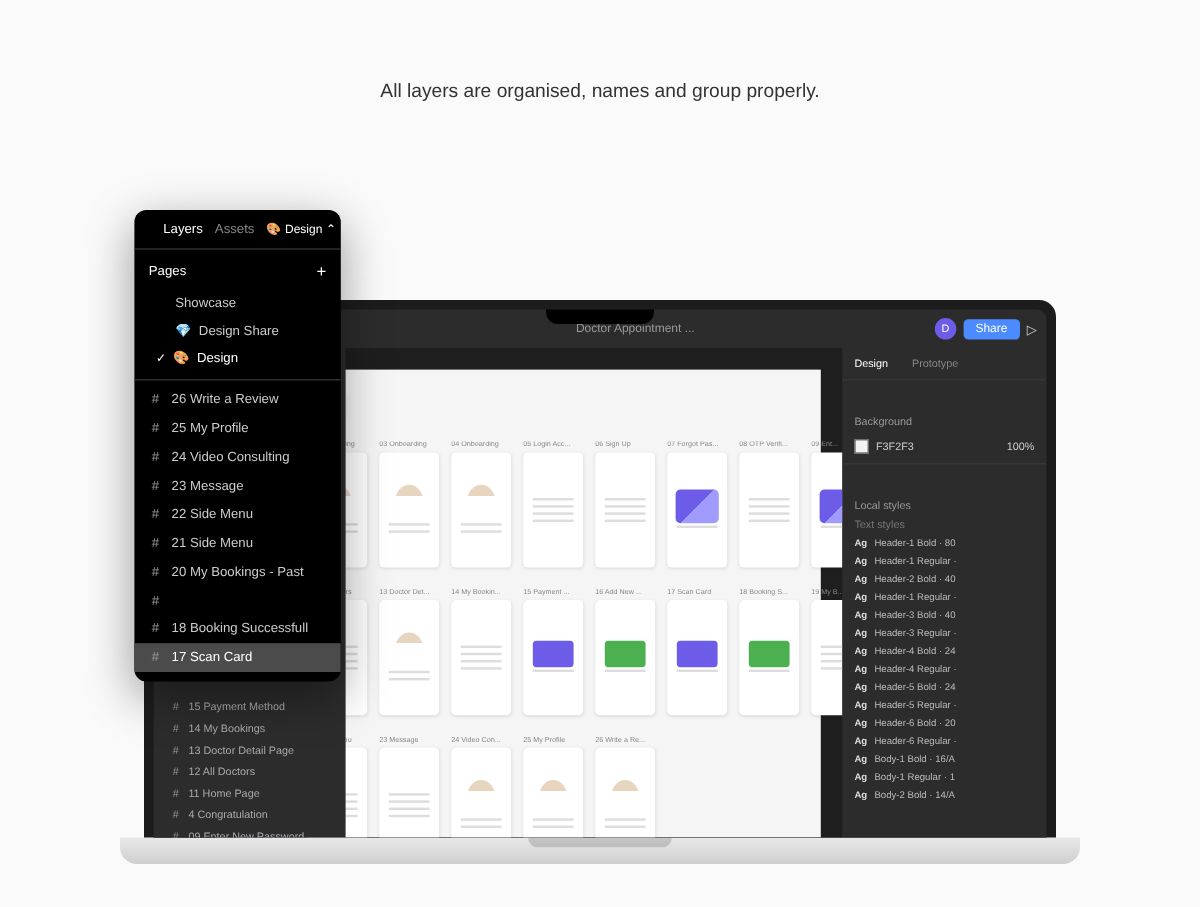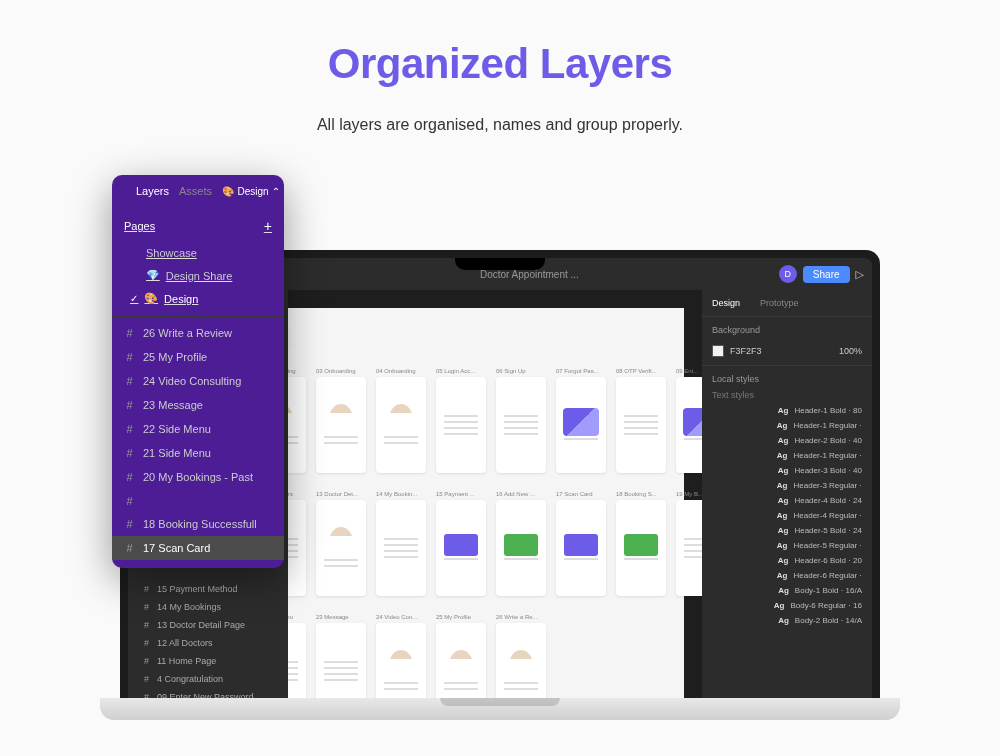--- a/index.html
+++ b/index.html
@@ -47,35 +47,35 @@
   .card-ph { width: 34px; height: 22px; background: #6c5ce7; border-radius: 3px; }
   .card-ph.green { background: #4caf50; }
   .illustration-ph { width: 36px; height: 28px; background: linear-gradient(135deg, #6c5ce7 50%, #a29bfe 50%); border-radius: 4px; }
   
   
   .design-panel { position: absolute; top: 32px; right: 0; bottom: 0; width: 170px; background: #2c2c2c; color: #ccc; font-size: 9px; overflow: hidden; }
   .panel-tabs { display: flex; border-bottom: 1px solid #3a3a3a; }
   .panel-tab { padding: 8px 10px; font-size: 9px; color: #888; cursor: pointer; }
   .panel-tab.active { color: #fff; }
   .panel-section { padding: 8px 10px; border-bottom: 1px solid #3a3a3a; }
-  .panel-label { color: #999; font-size: 9px; margin-bottom: 6px; }
+  .panel-label { color: #999; font-size: 9px; margin-bottom: 6px; margin-top: 21px; }
   .bg-row { display: flex; align-items: center; gap: 6px; font-size: 9px; margin-top: 10px; }
   .swatch { width: 12px; height: 12px; background: #F3F2F3; border: 1px solid #555; }
-  .style-list { display: flex; flex-direction: column; gap: 6px; align-items: flex-end; }
+  .style-list { display: flex; flex-direction: column; gap: 6px; }
   .style-item { display: flex; align-items: center; gap: 6px; font-size: 8px; color: #bbb; white-space: nowrap; overflow: hidden; }
   .style-ag { font-weight: 700; color: #ddd; }
   
   
-  .layers-panel { position: absolute; top: 175px; left: 112px; width: 172px; background: #4c1d95; border-radius: 10px; box-shadow: 0 12px 40px rgba(0,0,0,0.4); z-index: 5; color: #ddd; font-size: 11px; overflow: hidden; }
+  .layers-panel { position: absolute; top: 175px; left: 112px; width: 172px; background: #000000; border-radius: 10px; box-shadow: 0 12px 40px rgba(0,0,0,0.4); z-index: 5; color: #ddd; font-size: 11px; overflow: hidden; }
   .lp-header { display: flex; align-items: center; padding: 10px 12px; gap: 10px; border-bottom: 1px solid #3a3a3a; font-size: 11px; }
   .lp-header .search { color: #888; margin-right: 2px; }
   .lp-tab { color: #888; cursor: pointer; }
   .lp-tab.active { color: #fff; font-weight: 500; }
   .lp-crumb { margin-left: auto; color: #fff; font-size: 10px; display: flex; align-items: center; gap: 3px; }
-  .lp-pages { padding: 10px 12px 6px; border-bottom: 1px solid #3a3a3a; text-decoration: underline; }
+  .lp-pages { padding: 10px 12px 6px; border-bottom: 1px solid #3a3a3a; }
   .lp-pages-head { display: flex; justify-content: space-between; align-items: center; margin-bottom: 8px; font-size: 11px; color: #fff; }
   .lp-page { padding: 5px 6px; display: flex; align-items: center; gap: 6px; font-size: 11px; color: #ccc; border-radius: 3px; cursor: pointer; }
   .lp-page.active { color: #fff; }
   .lp-page .check { color: #fff; font-size: 10px; }
   .lp-layers { padding: 4px 0 8px; }
   .layer-row { display: flex; align-items: center; gap: 8px; padding: 6px 12px; font-size: 11px; color: #ccc; cursor: pointer; }
   .layer-row.selected { background: #4b4b4b; color: #fff; }
   .frame-ic { width: 11px; height: 11px; display: inline-flex; align-items: center; justify-content: center; color: #999; font-size: 11px; }
   
   
@@ -84,21 +84,20 @@
   .sec-row .frame-ic { font-size: 9px; width: 9px; height: 9px; }
   
   svg.icon { width: 100%; height: 100%; }
 </style>
 </head>
 <body>
 
 <div class="bg-pattern"></div>
 
 <div class="hero">
-  <h1>Organized Layers</h1>
   <p>All layers are organised, names and group properly.</p>
 </div>
 
 <div class="layers-panel">
   <div class="lp-header">
     <span class="search">
       <svg class="icon" viewBox="0 0 16 16" width="12" height="12">
           <circle cx="7" cy="7" r="5" fill="none" stroke="currentColor" stroke-width="1.5"></circle>
           <line x1="11" y1="11" x2="14" y2="14" stroke="currentColor" stroke-width="1.5"></line>
         </svg>
@@ -499,21 +498,21 @@
               <div class="style-item">
                 <span class="style-ag">Ag</span>
                 <span>Header-6 Regular ·</span>
               </div>
               <div class="style-item">
                 <span class="style-ag">Ag</span>
                 <span>Body-1 Bold · 16/A</span>
               </div>
               <div class="style-item">
                 <span class="style-ag">Ag</span>
-                <span>Body-6 Regular · 16</span>
+                <span>Body-1 Regular · 1</span>
               </div>
               <div class="style-item">
                 <span class="style-ag">Ag</span>
                 <span>Body-2 Bold · 14/A</span>
               </div>
             </div>
         </div>
       </div>
 
     </div>

